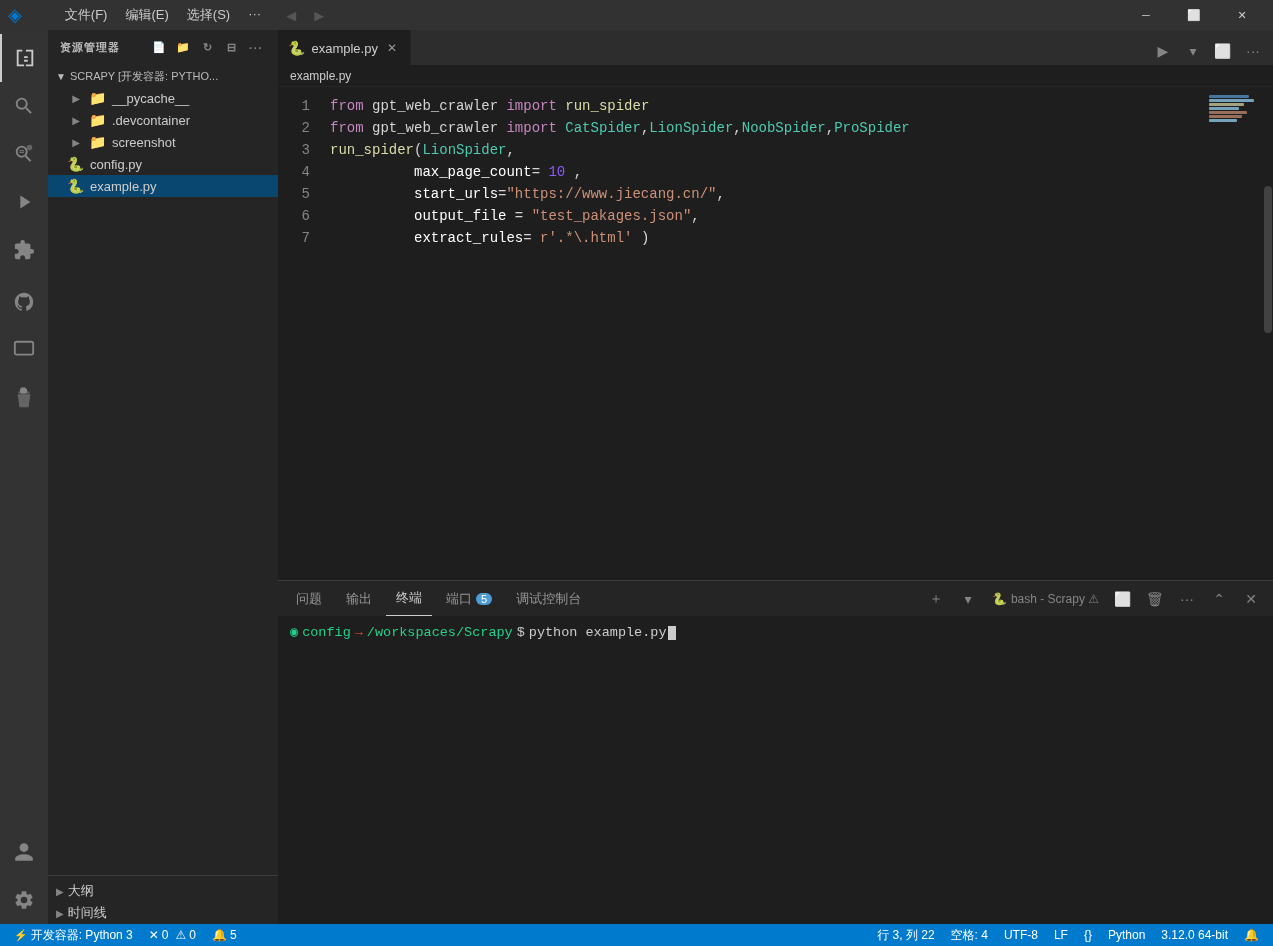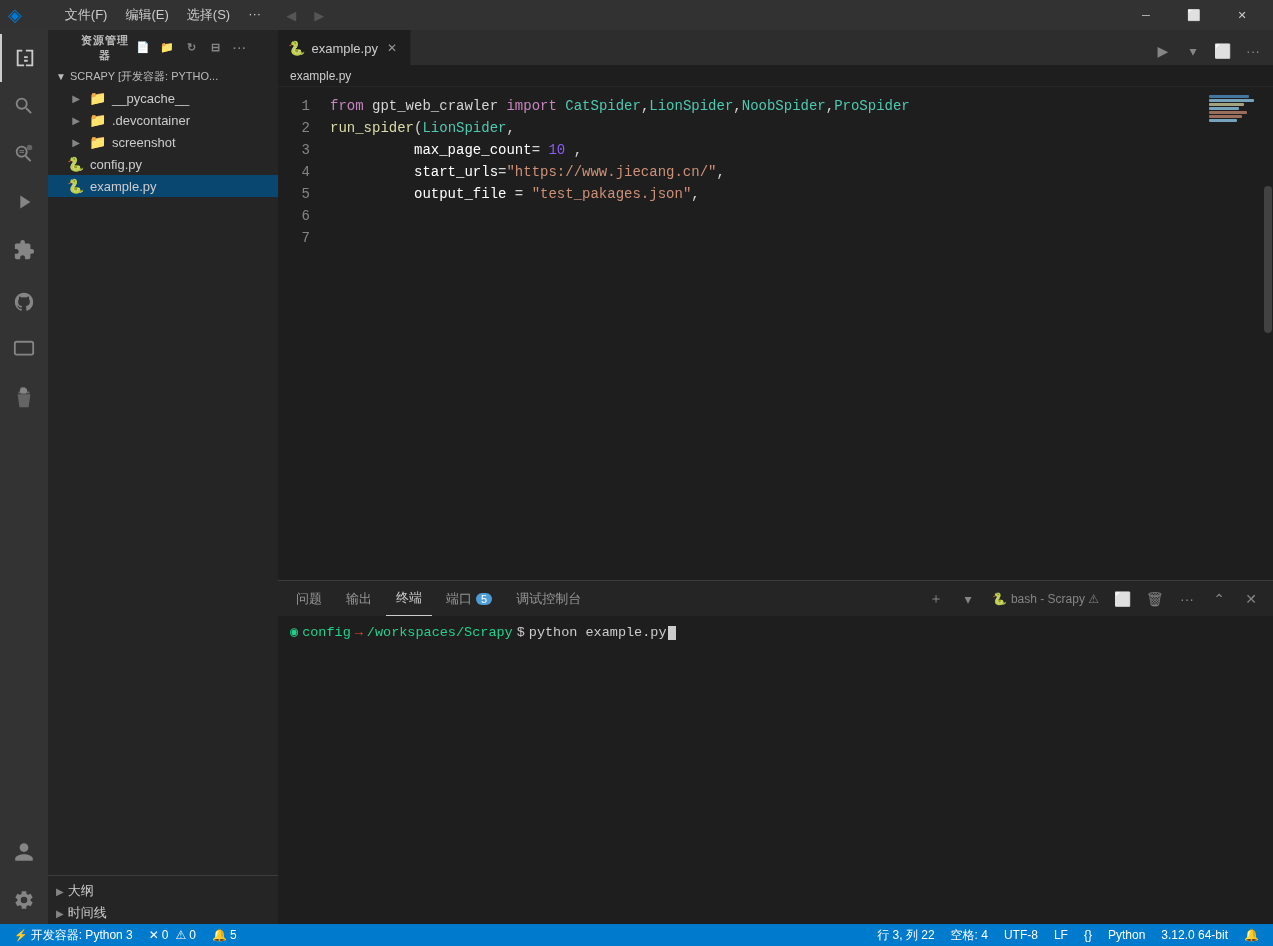--- a/index.html
+++ b/index.html
@@ -121,21 +121,21 @@
       display: flex;
       flex-direction: column;
       flex-shrink: 0;
       overflow: hidden;
     }
     #sidebar-header {
       height: 35px;
       display: flex;
       align-items: center;
       justify-content: space-between;
-      padding: 0 28px;
+      padding: 0 12px;
       font-size: 11px;
       font-weight: 700;
       letter-spacing: 1px;
       color: #bbbbbb;
       text-transform: uppercase;
       text-align: center;
     }
     #sidebar-header .header-actions {
       display: flex;
       gap: 4px;
@@ -630,31 +630,33 @@
         <div>1</div>
         <div>2</div>
         <div>3</div>
         <div>4</div>
         <div>5</div>
         <div>6</div>
         <div>7</div>
       </div>
       <div id="code-content">
 
+        <span class="code-line"><span class="kw">from</span> <span class="plain">gpt_web_crawler</span> <span class="kw">import</span> <span class="fn">run_spider</span></span>
 
         <span class="code-line"><span class="kw">from</span> <span class="plain">gpt_web_crawler</span> <span class="kw">import</span> <span class="cl">CatSpider</span><span class="plain">,</span><span class="cl">LionSpider</span><span class="plain">,</span><span class="cl">NoobSpider</span><span class="plain">,</span><span class="cl">ProSpider</span></span>
 
         <span class="code-line"><span class="fn">run_spider</span><span class="plain">(</span><span class="cl">LionSpider</span><span class="plain">,</span></span>
 
         <span class="code-line">          <span class="param">max_page_count</span><span class="op">=</span> <span class="num">10</span> <span class="plain">,</span></span>
 
         <span class="code-line">          <span class="param">start_urls</span><span class="op">=</span><span class="str">"https://www.jiecang.cn/"</span><span class="plain">,</span></span>
 
         <span class="code-line">          <span class="param">output_file</span> <span class="op">=</span> <span class="str">"test_pakages.json"</span><span class="plain">,</span></span>
 
+        <span class="code-line">          <span class="param">extract_rules</span><span class="op">=</span> <span class="str">r'.*\.html'</span> <span class="plain">)</span></span>
       </div>
 
       <div id="minimap">
         <div id="minimap-content">
           <div class="mini-line" style="width:80%;background:#569cd6;"></div>
           <div class="mini-line" style="width:90%;background:#9cdcfe;"></div>
           <div class="mini-line" style="width:70%;background:#dcdcaa;"></div>
           <div class="mini-line" style="width:60%;background:#9cdcfe;"></div>
           <div class="mini-line" style="width:75%;background:#ce9178;"></div>
           <div class="mini-line" style="width:65%;background:#ce9178;"></div>

